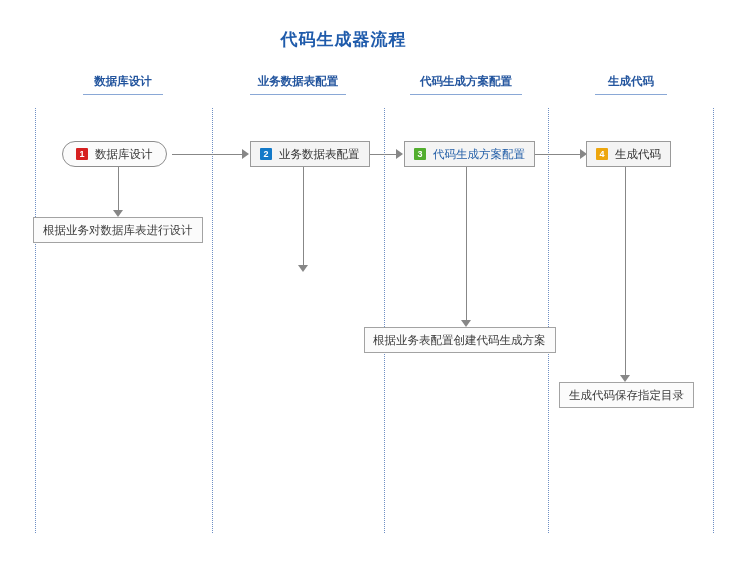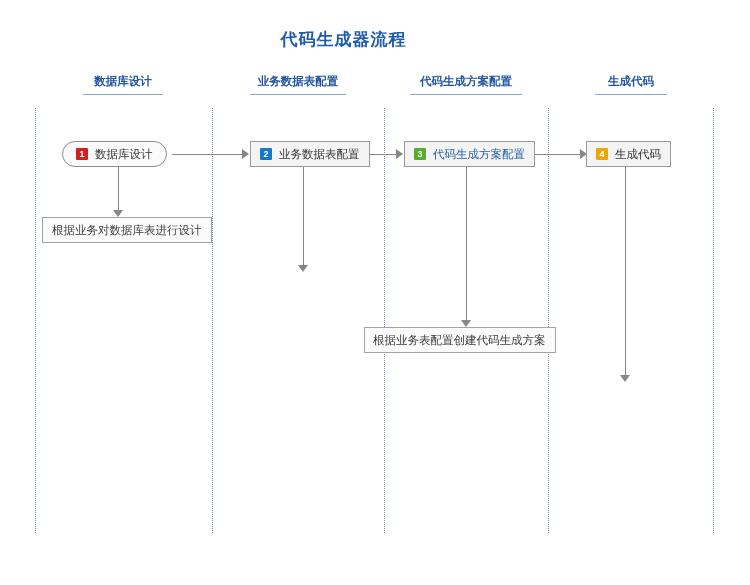--- a/index.html
+++ b/index.html
@@ -190,19 +190,20 @@
   <div class="node" style="left:404px; top:141px;">
     <span class="badge green">3</span>
     <span class="node-label blue-text">代码生成方案配置</span>
   </div>
 
   <div class="node" style="left:586px; top:141px;">
     <span class="badge orange">4</span>
     <span class="node-label">生成代码</span>
   </div>
 
-  <div class="descbox" style="left:42px; top:217px;">根据业务对数据库表进行设计</div>
+  <div class="descbox" style="left:33px; top:217px;">根据业务对数据库表进行设计</div>
 
 
   <div class="descbox" style="left:364px; top:327px;padding-left:8px;">根据业务表配置创建代码生成方案</div>
 
+  <div class="descbox" style="left:559px; top:382px;">生成代码保存指定目录</div>
 
 </div>
 
 </body></html>

